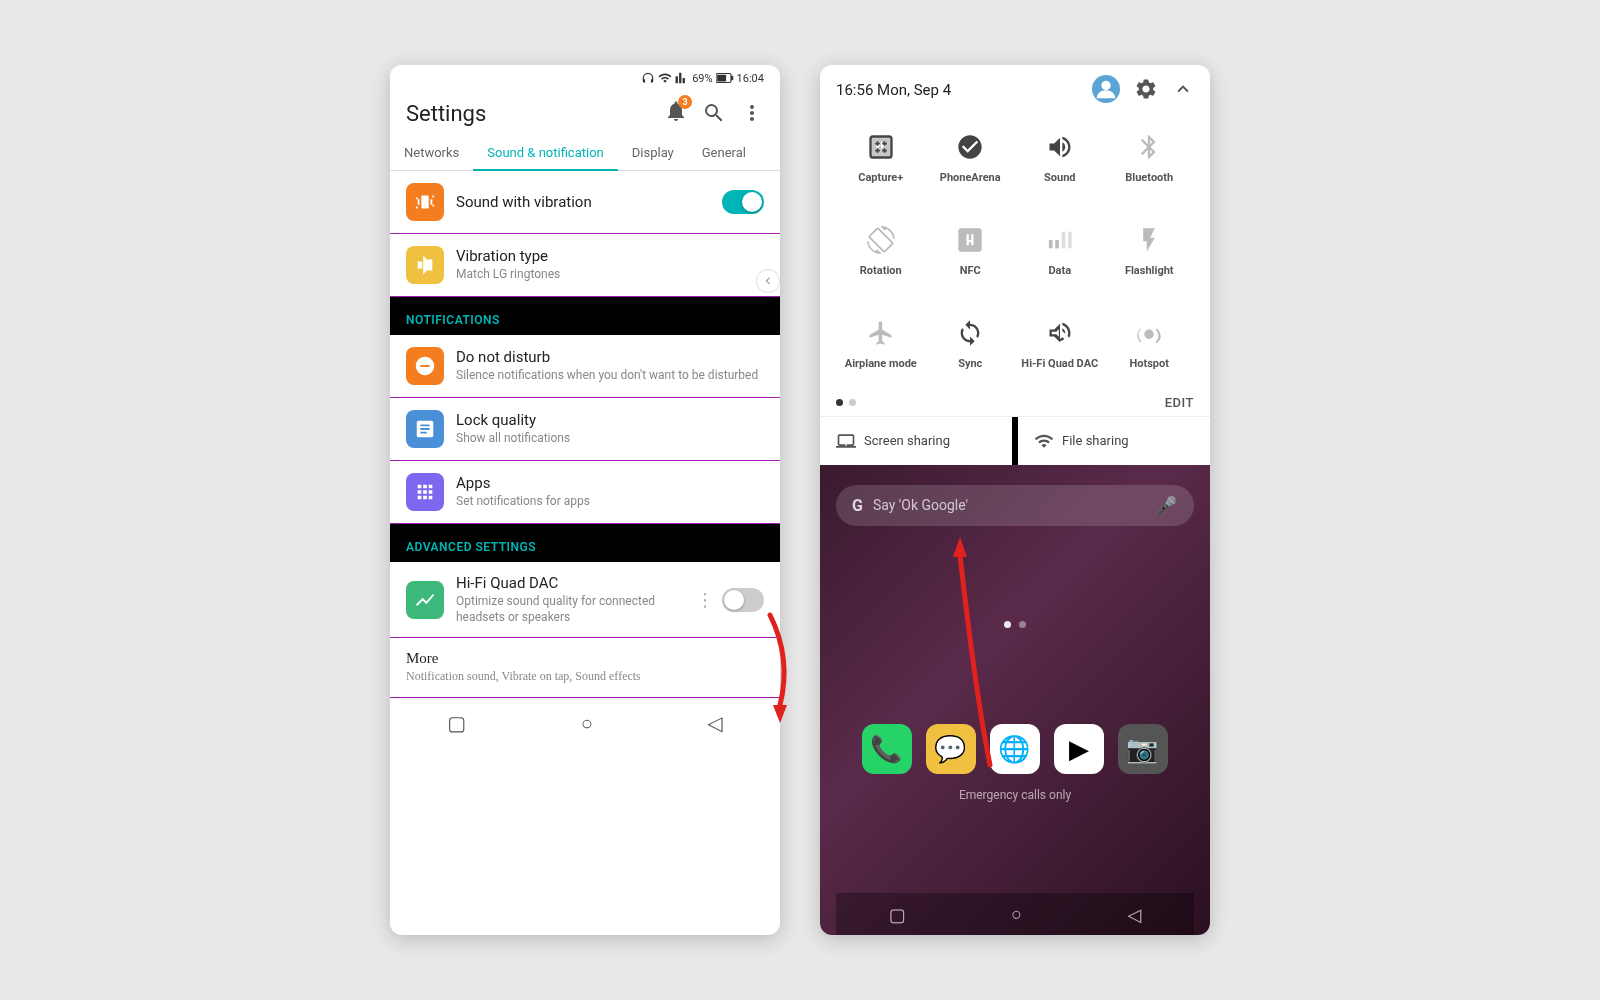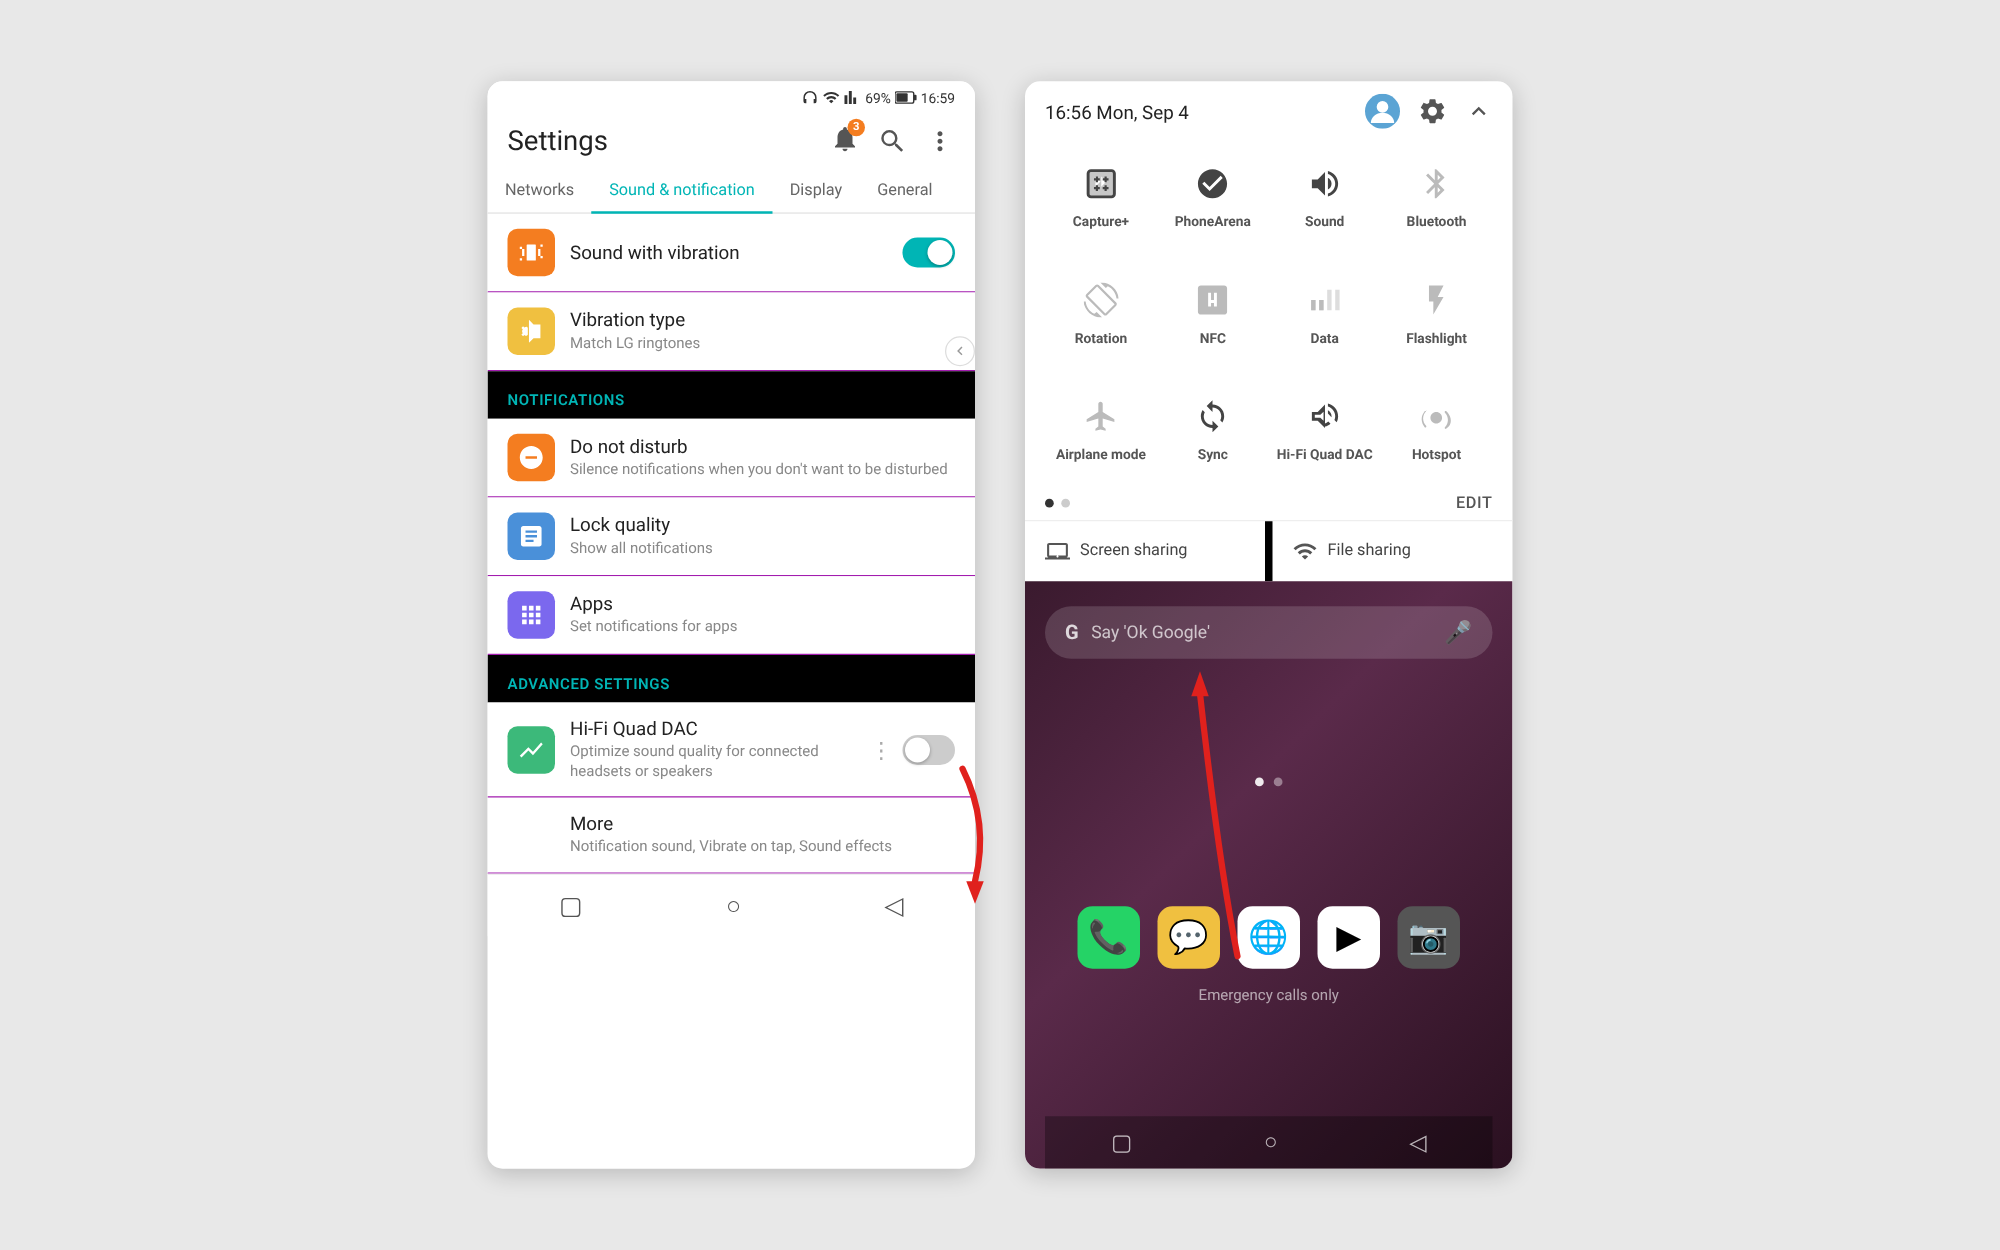--- a/index.html
+++ b/index.html
@@ -424,21 +424,21 @@
         <svg width="14" height="14" viewBox="0 0 24 24" fill="#333">
             <path d="M1 21h4V9H1v12zm6 0h4V3H7v18zm6 0h4v-9h-4v9z"></path>
           </svg>
         <span>69%</span>
 
         <svg width="18" height="12" viewBox="0 0 24 16">
             <rect x="0" y="2" width="20" height="12" rx="2" ry="2" fill="none" stroke="#333" stroke-width="1.5"></rect>
             <rect x="20" y="5" width="3" height="6" rx="1" fill="#333"></rect>
             <rect x="1.5" y="3.5" width="12" height="9" rx="1" fill="#333"></rect>
           </svg>
-        <span>16:59</span>
+        <span>16:04</span>
       </div>
     </div>
 
     <div class="top-bar">
       <span class="app-title">Settings</span>
       <div class="top-icons">
         <div class="bell-icon-wrap">
           <svg width="24" height="24" viewBox="0 0 24 24" fill="#555">
               <path d="M12 22c1.1 0 2-.9 2-2h-4c0 1.1.9 2 2 2zm6-6v-5c0-3.07-1.64-5.64-4.5-6.32V4c0-.83-.67-1.5-1.5-1.5s-1.5.67-1.5 1.5v.68C7.63 5.36 6 7.92 6 11v5l-2 2v1h16v-1l-2-2z"></path>
             </svg>
@@ -544,21 +544,21 @@
         <div class="setting-title">Hi-Fi Quad DAC</div>
         <div class="setting-subtitle">Optimize sound quality for connected headsets or speakers</div>
       </div>
       <span class="three-dots">⋮</span>
       <div class="toggle-off">
         <div class="toggle-knob" style="left:2px;"></div>
       </div>
     </div>
 
     <div class="setting-row">
-      <div class="setting-text" style="margin-left:50px;">
+      <div class="setting-text" style="font-family:Liberation Serif, serif;">
         <div class="setting-title">More</div>
         <div class="setting-subtitle">Notification sound, Vibrate on tap, Sound effects</div>
       </div>
     </div>
 
     <div class="bottom-nav-left">
       <span class="nav-icon">▢</span>
       <span class="nav-icon">○</span>
       <span class="nav-icon">◁</span>
     </div>

